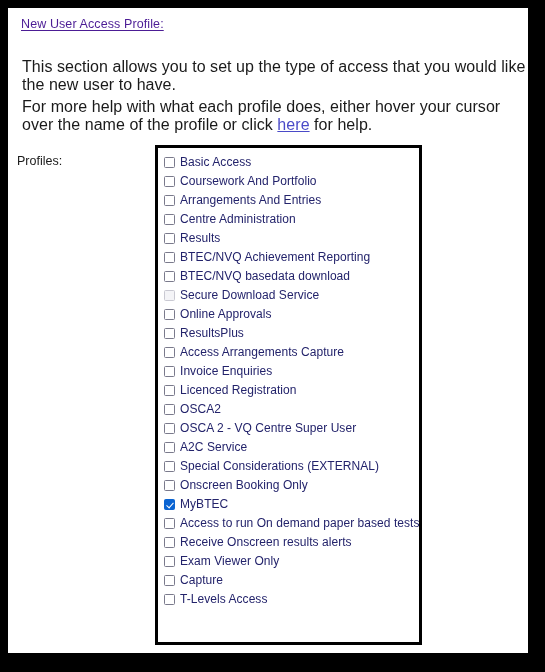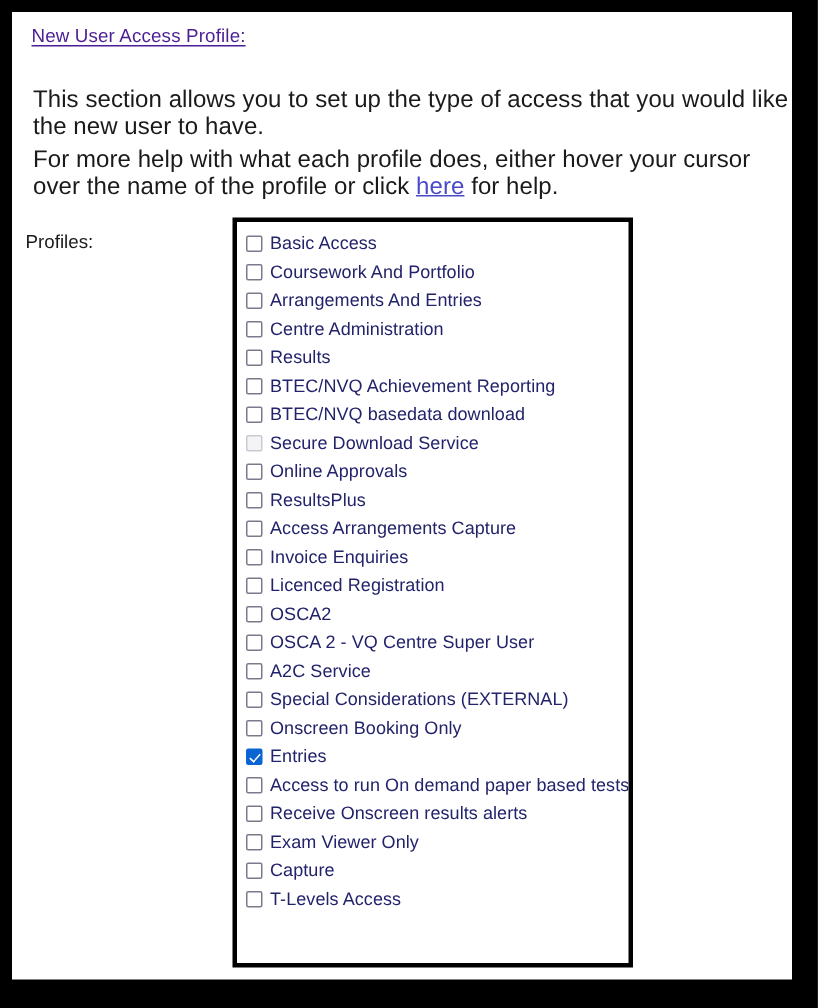--- a/index.html
+++ b/index.html
@@ -224,21 +224,21 @@
         <div class="profile-row">
           <span class="profile-checkbox"></span>
           <span class="profile-label">Special Considerations (EXTERNAL)</span>
         </div>
         <div class="profile-row">
           <span class="profile-checkbox"></span>
           <span class="profile-label">Onscreen Booking Only</span>
         </div>
         <div class="profile-row">
           <span class="profile-checkbox is-checked"></span>
-          <span class="profile-label">Entries</span>
+          <span class="profile-label">MyBTEC</span>
         </div>
         <div class="profile-row">
           <span class="profile-checkbox"></span>
           <span class="profile-label">Access to run On demand paper based tests</span>
         </div>
         <div class="profile-row">
           <span class="profile-checkbox"></span>
           <span class="profile-label">Receive Onscreen results alerts</span>
         </div>
         <div class="profile-row">

